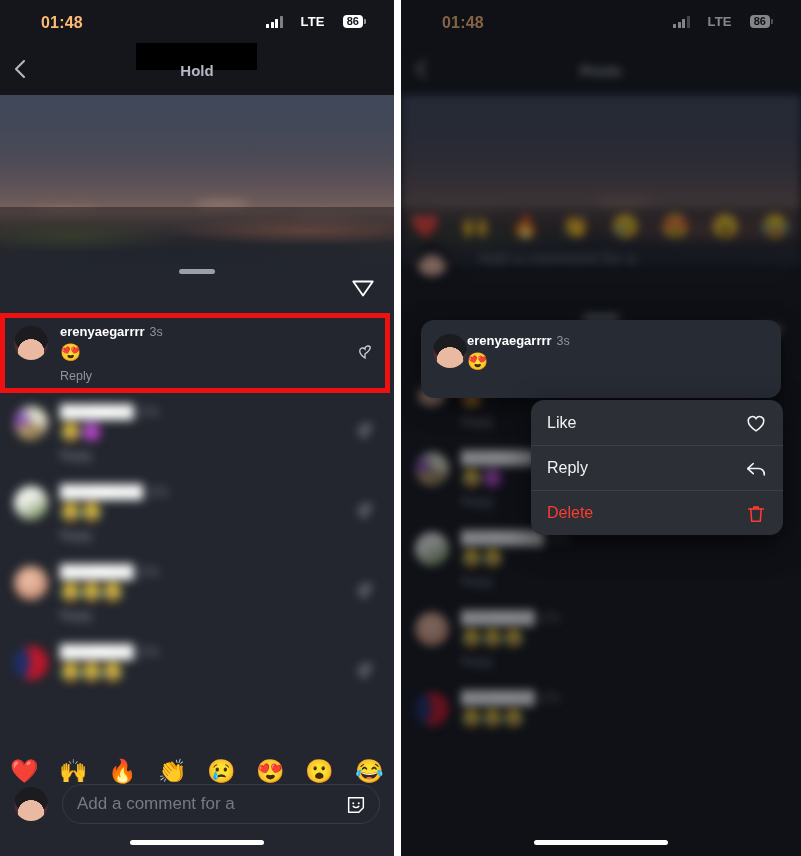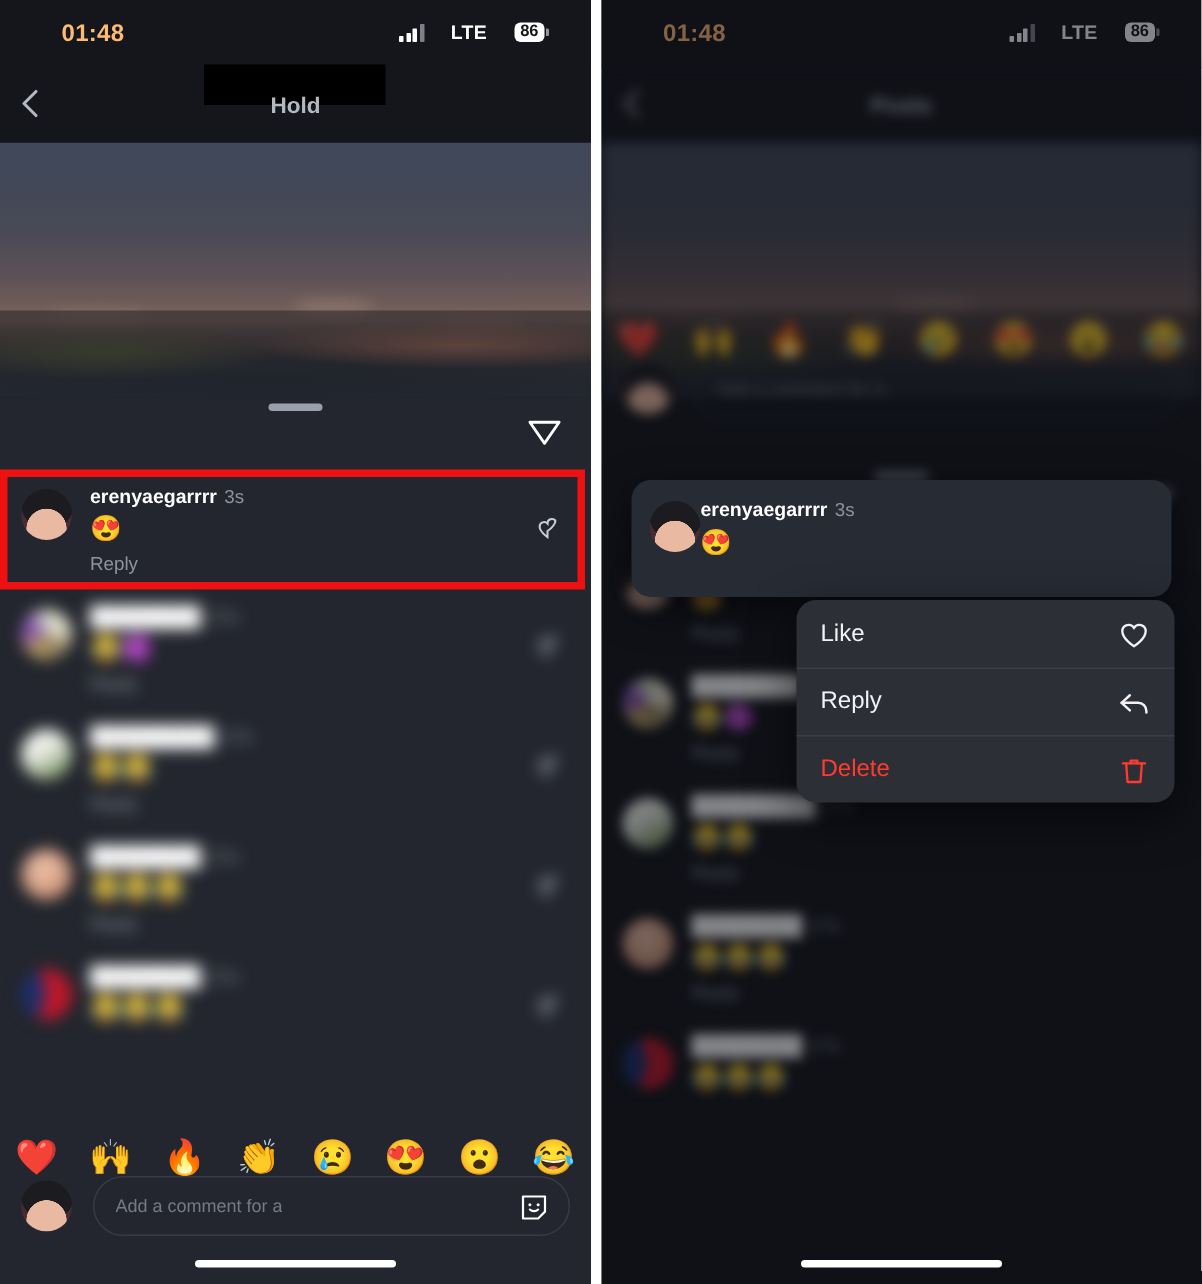--- a/index.html
+++ b/index.html
@@ -99,21 +99,21 @@
             display:flex; align-items:center; }
   .emobar span { flex:1; text-align:center; font-size:23px; line-height:1; }
 
   
   .inputbar { position:absolute; left:0; right:0; bottom:28px; height:48px;
               display:flex; align-items:center; padding:0 14px; }
   .me-av { width:34px; height:34px; border-radius:50%; overflow:hidden; flex:0 0 auto; }
   .cbox { flex:1; height:40px; margin-left:14px; border:1px solid #373b45;
           border-radius:20px; display:flex; align-items:center; padding:0 14px;
           position:relative; }
-  .cph { color:#757b86; font-size:12px; white-space:nowrap; overflow:hidden; }
+  .cph { color:#757b86; font-size:17px; white-space:nowrap; overflow:hidden; }
   .sticker { position:absolute; right:12px; top:9px; width:22px; height:22px; }
 
   .home-ind { position:absolute; left:50%; transform:translateX(-50%); bottom:11px;
               width:134px; height:5px; border-radius:3px; background:#fff; }
 
   
   .dim { position:absolute; left:0; top:0; right:0; bottom:0;
          background:rgba(10,12,17,.50); z-index:40; }
   .focus-card { position:absolute; left:20px; top:320px; width:360px; height:78px;
                 background:#272b34; border-radius:13px; z-index:45;

